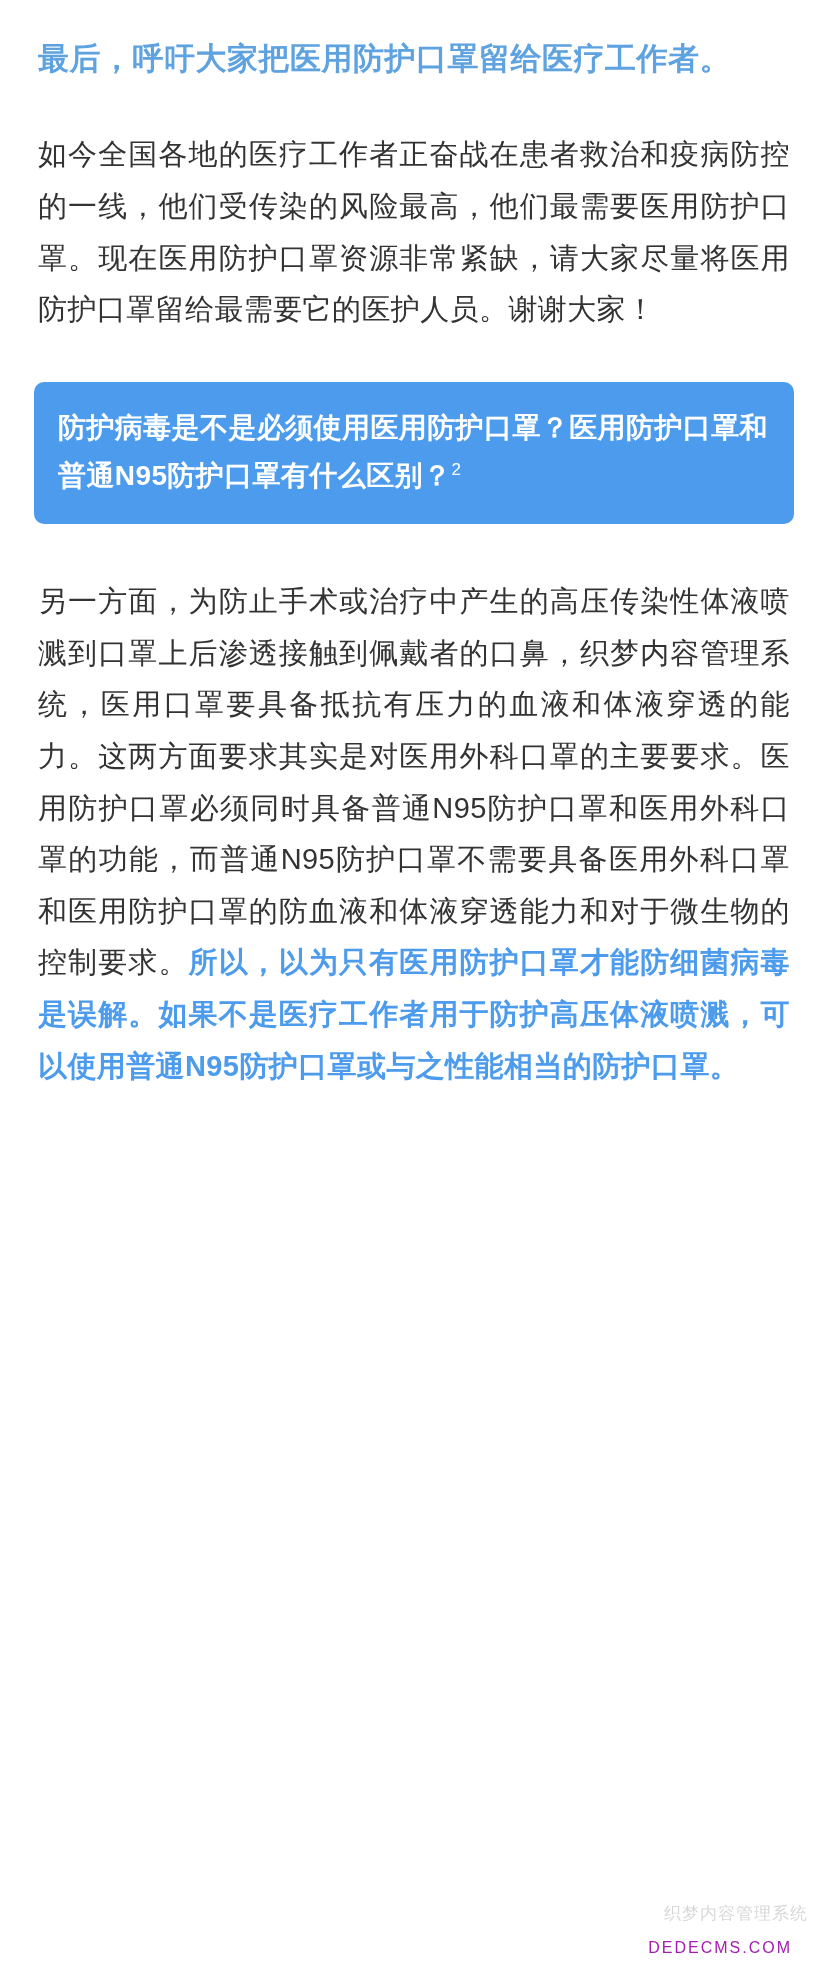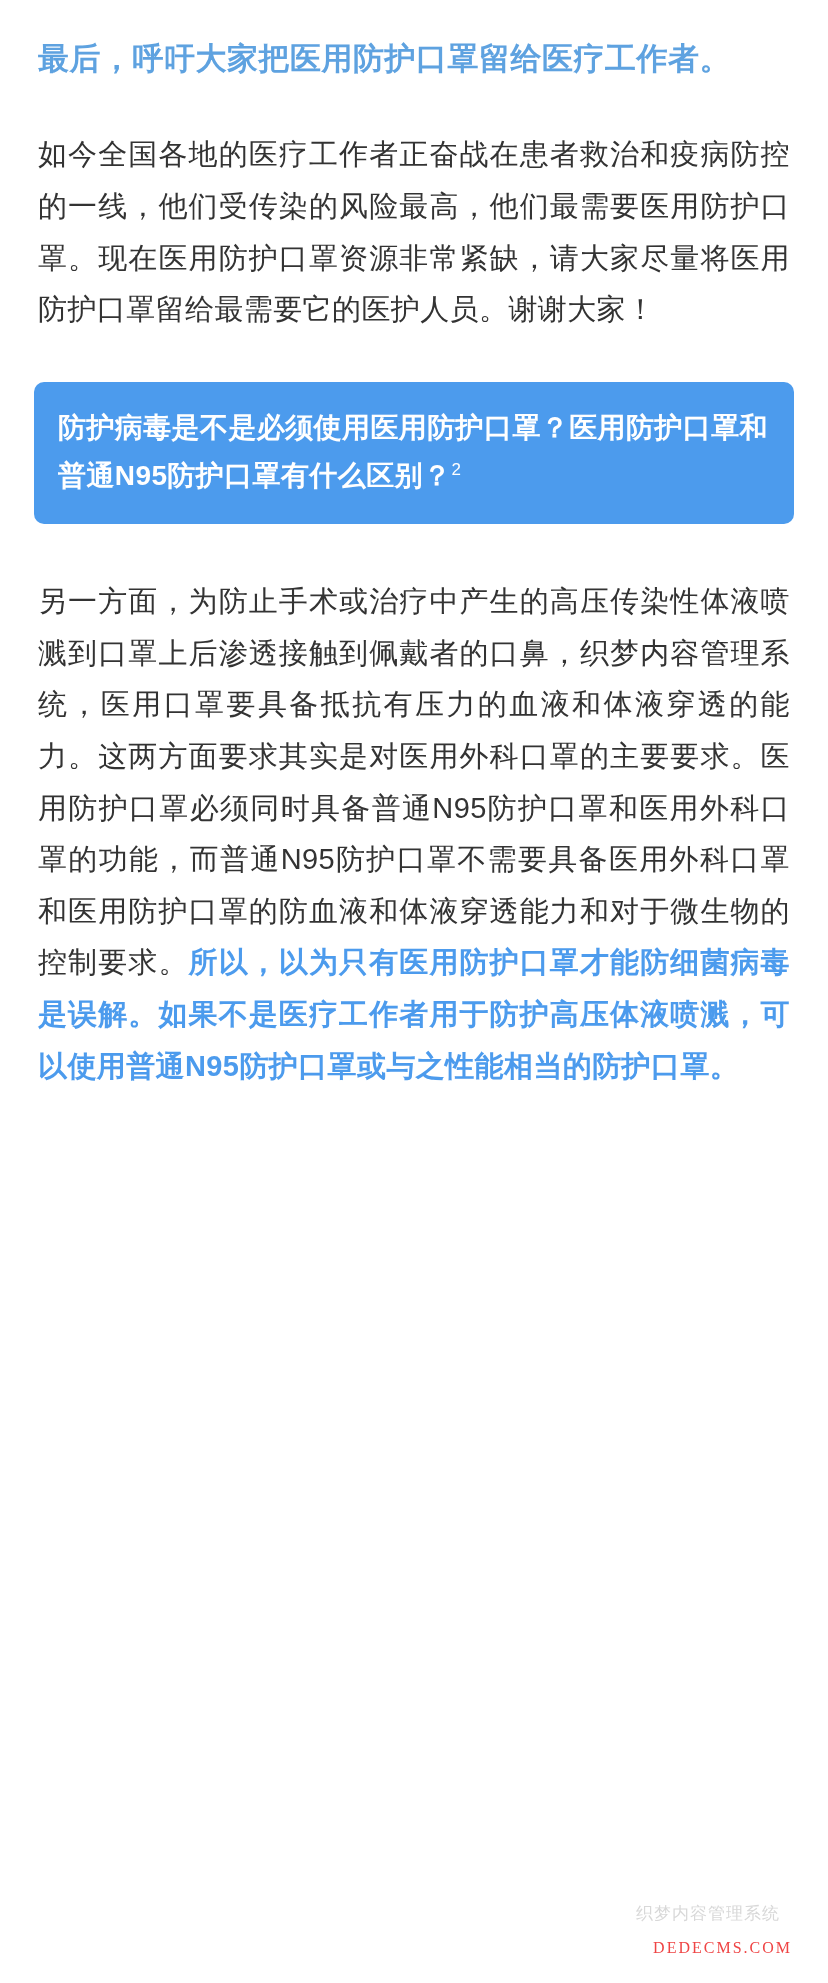--- a/index.html
+++ b/index.html
@@ -63,36 +63,35 @@
   }
   .highlight {
     color: #4c9bed;
     font-weight: 700;
   }
   .body-block {
     margin-bottom: 46px;
   }
   .watermark-main {
     position: absolute;
-    right: 48px;
+    right: 20px;
     bottom: 58px;
     color: #d8d8d8;
     font-size: 17px;
     letter-spacing: 1px;
     user-select: none;
   }
   .watermark-sub {
     position: absolute;
     right: 36px;
     bottom: 26px;
-    color: #ef4444;
+    color: #a21caf;
     font-size: 16px;
     letter-spacing: 2px;
     user-select: none;
-    font-family: Liberation Serif, serif;
   }
   .spacer-bottom {
     height: 80px;
   }
 </style>
 </head>
 <body>
 
 <div class="page">
 

